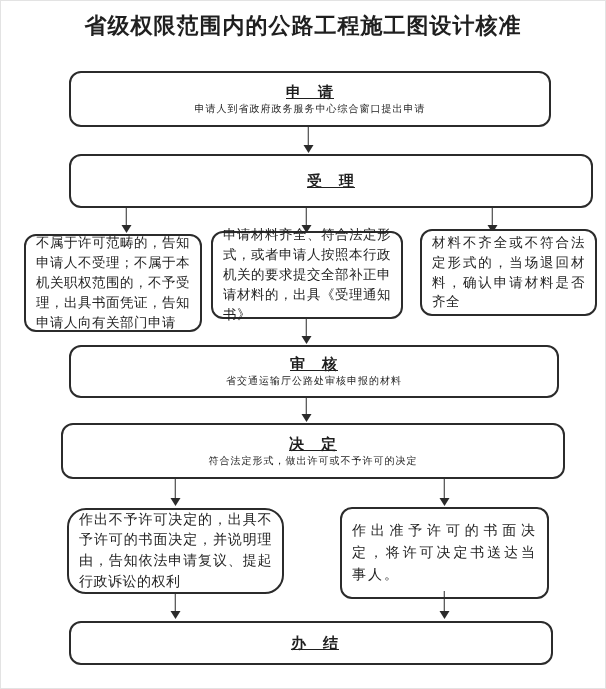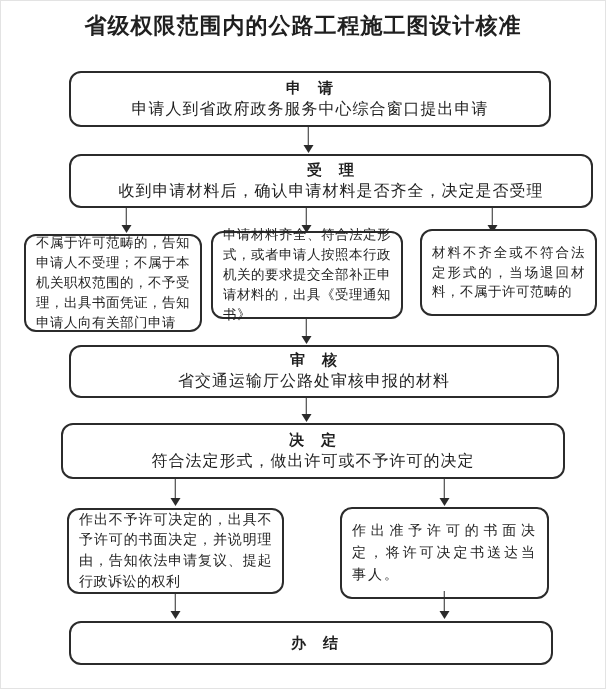--- a/index.html
+++ b/index.html
@@ -41,23 +41,24 @@
     display: flex;
     flex-direction: column;
     align-items: center;
     justify-content: center;
   }
   .node-title {
     font-size: 15px;
     font-weight: bold;
     letter-spacing: 1px;
     line-height: 1.25;
+    text-decoration: underline;
   }
   .node-desc {
-    font-size: 16px;
+    font-size: 10px;
     letter-spacing: 1px;
     line-height: 1.35;
     text-align: right;
   }
   .node.branch {
     display: flex;
     align-items: center;
   }
   .branch-text {
     margin: 0;
@@ -107,21 +108,20 @@
     <div class="node-desc">申请人到省政府政务服务中心综合窗口提出申请</div>
   </div>
 
   <div class="arrow" style="left:307px; top:126px; height:26px;">
     <i class="shaft"></i>
     <i class="head"></i>
   </div>
 
   <div class="node wide" style="left:68px; top:153px; width:524px; height:54px;">
     <div class="node-title">受　理</div>
-    <div class="node-desc">收到申请材料后，确认申请材料是否齐全，决定是否受理</div>
   </div>
 
   <div class="arrow" style="left:125px; top:207px; height:25px;">
     <i class="shaft"></i>
     <i class="head"></i>
   </div>
   <div class="arrow" style="left:305px; top:207px; height:25px;">
     <i class="shaft"></i>
     <i class="head"></i>
   </div>
@@ -132,21 +132,21 @@
 
   <div class="node branch" style="left:23px; top:233px; width:178px; height:98px;">
     <p class="branch-text">不属于许可范畴的，告知申请人不受理；不属于本机关职权范围的，不予受理，出具书面凭证，告知申请人向有关部门申请</p>
   </div>
 
   <div class="node branch" style="left:210px; top:230px; width:192px; height:88px;">
     <p class="branch-text">申请材料齐全、符合法定形式，或者申请人按照本行政机关的要求提交全部补正申请材料的，出具《受理通知书》</p>
   </div>
 
   <div class="node branch" style="left:419px; top:228px; width:177px; height:87px;">
-    <p class="branch-text">材料不齐全或不符合法定形式的，当场退回材料，不属于许可范畴的</p>
+    <p class="branch-text">材料不齐全或不符合法定形式的，当场退回材料，确认申请材料是否齐全</p>
   </div>
 
   <div class="arrow" style="left:305px; top:318px; height:25px;">
     <i class="shaft"></i>
     <i class="head"></i>
   </div>
 
   <div class="node wide" style="left:68px; top:344px; width:490px; height:53px;">
     <div class="node-title">审　核</div>
     <div class="node-desc">省交通运输厅公路处审核申报的材料</div>
@@ -164,21 +164,21 @@
 
   <div class="arrow" style="left:174px; top:478px; height:27px;">
     <i class="shaft"></i>
     <i class="head"></i>
   </div>
   <div class="arrow" style="left:443px; top:478px; height:27px;">
     <i class="shaft"></i>
     <i class="head"></i>
   </div>
 
-  <div class="node branch" style="left:66px; top:507px; width:217px; height:86px;">
+  <div class="node branch" style="left:66px; top:507px; width:217px; height:86px;border-radius:19px;">
     <p class="branch-text" style="font-size:14px;">作出不予许可决定的，出具不予许可的书面决定，并说明理由，告知依法申请复议、提起行政诉讼的权利</p>
   </div>
 
   <div class="node branch" style="left:339px; top:506px; width:209px; height:92px;">
     <p class="branch-text" style="font-size:14px; letter-spacing:2px; line-height:1.55;">作出准予许可的书面决定，将许可决定书送达当事人。</p>
   </div>
 
   <div class="arrow" style="left:174px; top:593px; height:25px;">
     <i class="shaft"></i>
     <i class="head"></i>

